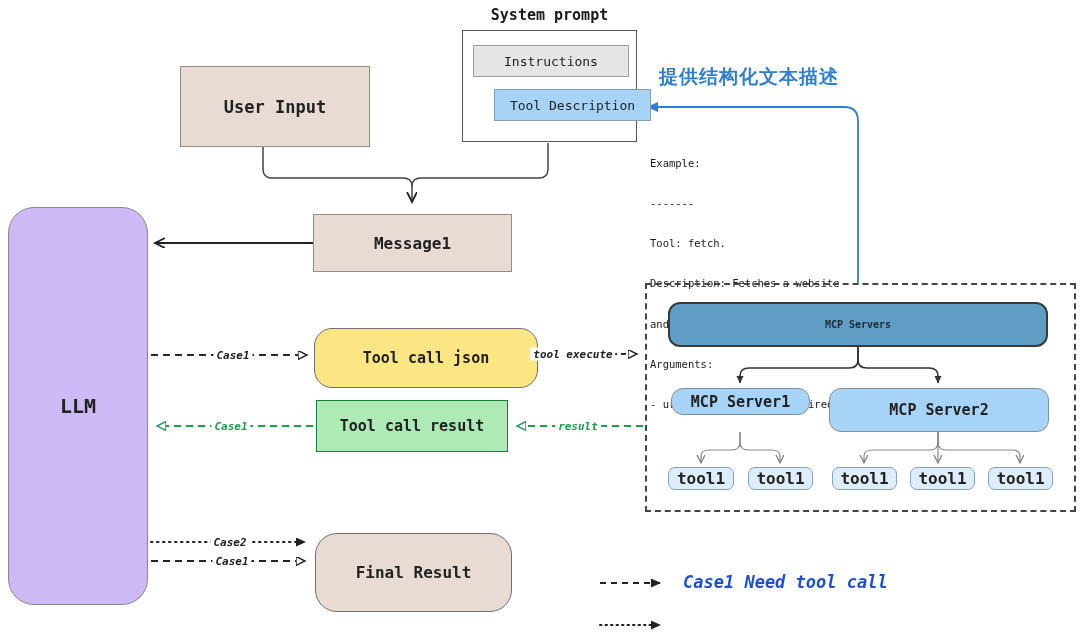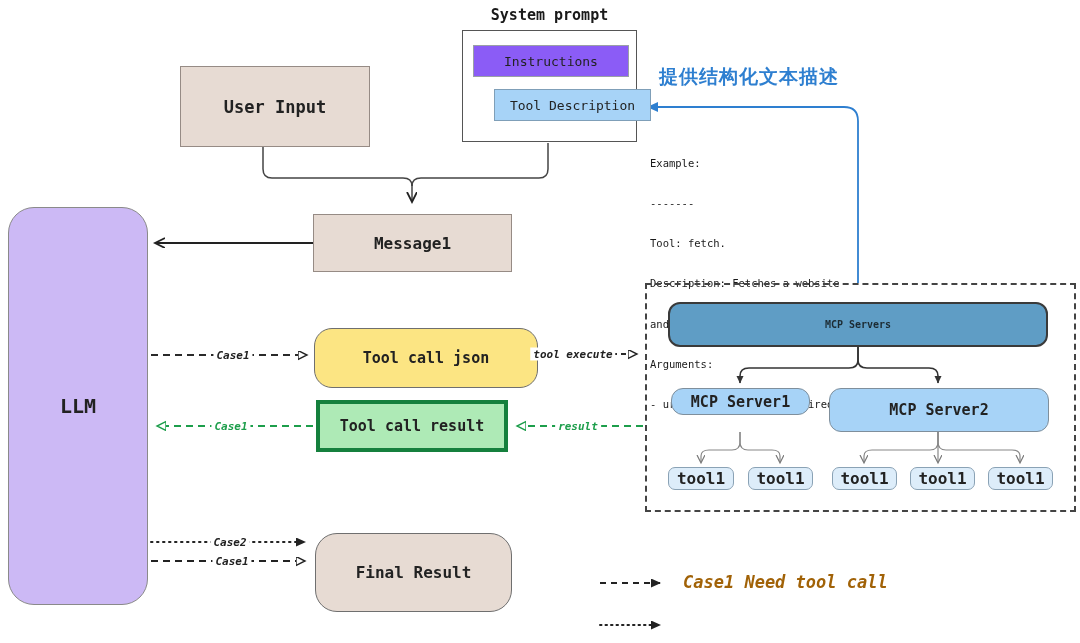--- a/index.html
+++ b/index.html
@@ -4,36 +4,36 @@
 <style>
   html,body{margin:0;padding:0;background:#fff;}
   #canvas{position:relative;width:1080px;height:643px;background:#fff;overflow:hidden;
           font-family:"DejaVu Sans Mono",monospace;color:#222;}
   .abs{position:absolute;}
   .box{position:absolute;display:flex;align-items:center;justify-content:center;
        box-sizing:border-box;text-align:center;}
   .beige{background:#e7dbd3;border:1px solid #968b85;}
   .label-title{font-size:15px;font-weight:bold;color:#1a1a1a;}
   .sys-outer{background:#fff;border:1.5px solid #555;}
-  .instr{background:#8b5cf6;border:1px solid #9aa0a6;font-size:13px;}
+  .instr{background:#e5e5e5;border:1px solid #9aa0a6;font-size:13px;}
   .tooldesc{background:#a7d3f7;border:1px solid #7f9fb8;font-size:13px;margin-left:21px;}
   .llmbox{background:#ccb9f5;border:1px solid #8a8a8a;border-radius:26px;font-size:20px;font-weight:bold;}
   .yellow{background:#fce583;border:1px solid #6f6f6f;border-radius:18px;font-size:15px;font-weight:bold;}
-  .greenbox{background:#aeeab6;border:4px solid #15803d;font-size:15px;font-weight:bold;}
+  .greenbox{background:#aeeab6;border:1px solid #15803d;font-size:15px;font-weight:bold;}
   .roundbeige{border-radius:22px;}
   .mcp-dash{border:2px dashed #444;background:transparent;}
   .steel{background:#5f9dc5;border:2px solid #3a3a3a;border-radius:12px;font-size:10px;color:#1c2b33;font-weight:bold;}
   .lblue{background:#a7d3f7;border:1px solid #7f8f9c;border-radius:12px;font-size:15px;font-weight:bold;}
   .toolbox{background:#ddedfa;border:1px solid #8aa2b5;border-radius:7px;font-size:16px;font-weight:bold;}
   .cn{color:#2e7fd0;font-size:19px;font-weight:bold;font-family:"DejaVu Sans",sans-serif;letter-spacing:1px;}
   .example{font-size:10.5px;line-height:13.4px;color:#1a1a1a;white-space:pre;}
   .edge-label{position:absolute;transform:translate(-50%,-50%);background:#fff;padding:0 3px;
               font-size:11px;font-style:italic;font-weight:bold;color:#222;white-space:nowrap;}
   .edge-label.green{color:#1d9e4b;}
-  .legend-text{font-size:17px;font-style:italic;font-weight:bold;color:#a16207;white-space:nowrap;}
+  .legend-text{font-size:17px;font-style:italic;font-weight:bold;color:#1d4ed8;white-space:nowrap;}
   svg{position:absolute;left:0;top:0;pointer-events:none;}
 </style>
 </head>
 <body>
 
 <div id="canvas">
 
   <svg width="1080" height="643" viewBox="0 0 1080 643">
     <defs>
       <marker id="vOpen" markerUnits="userSpaceOnUse" markerWidth="14" markerHeight="14" refX="9" refY="5" orient="auto">

